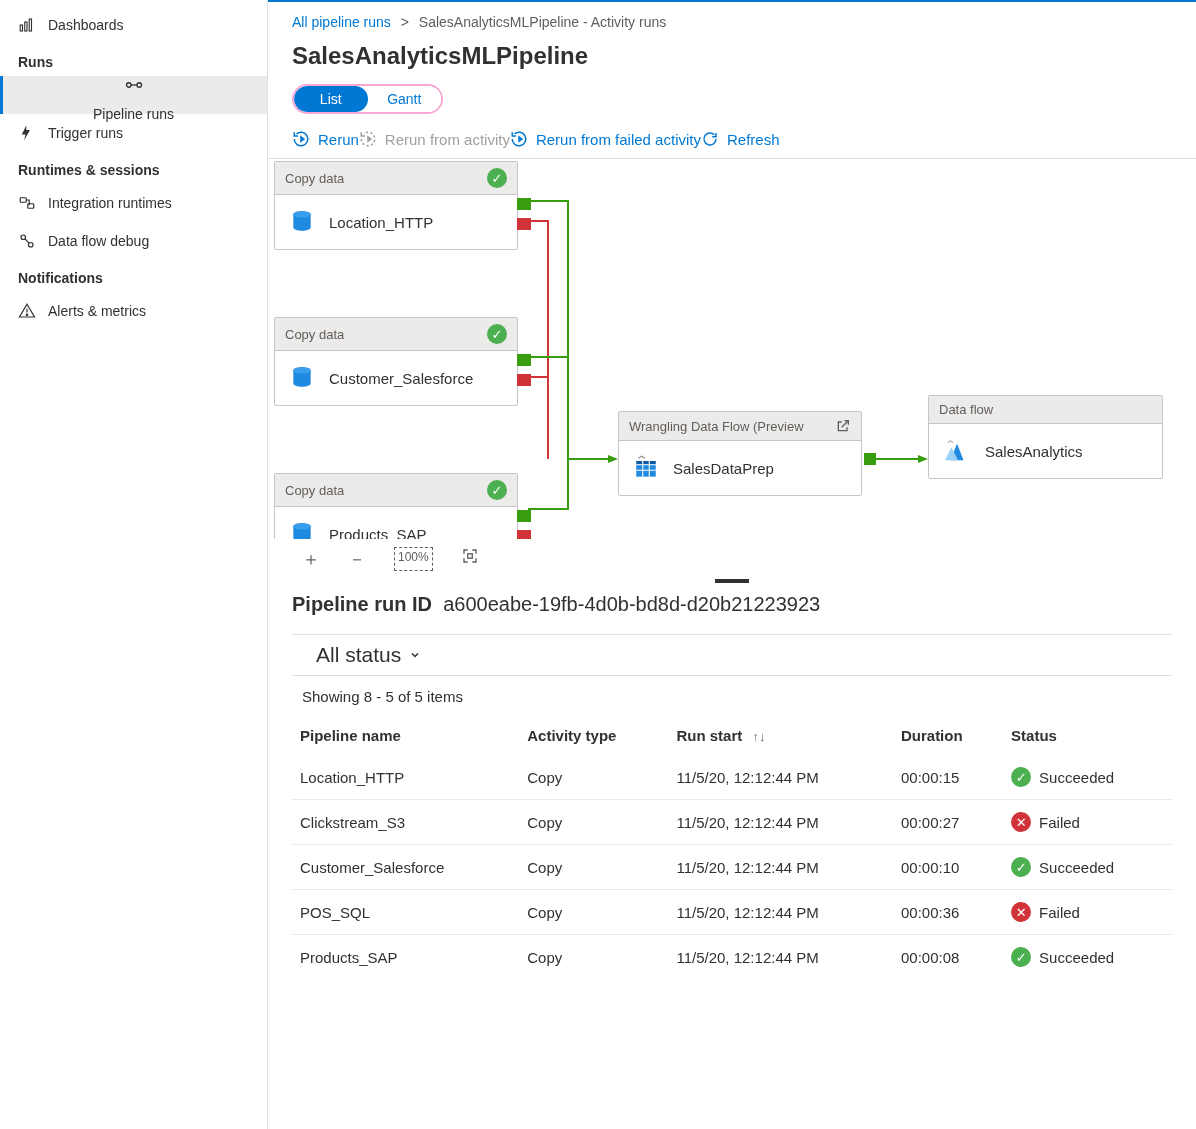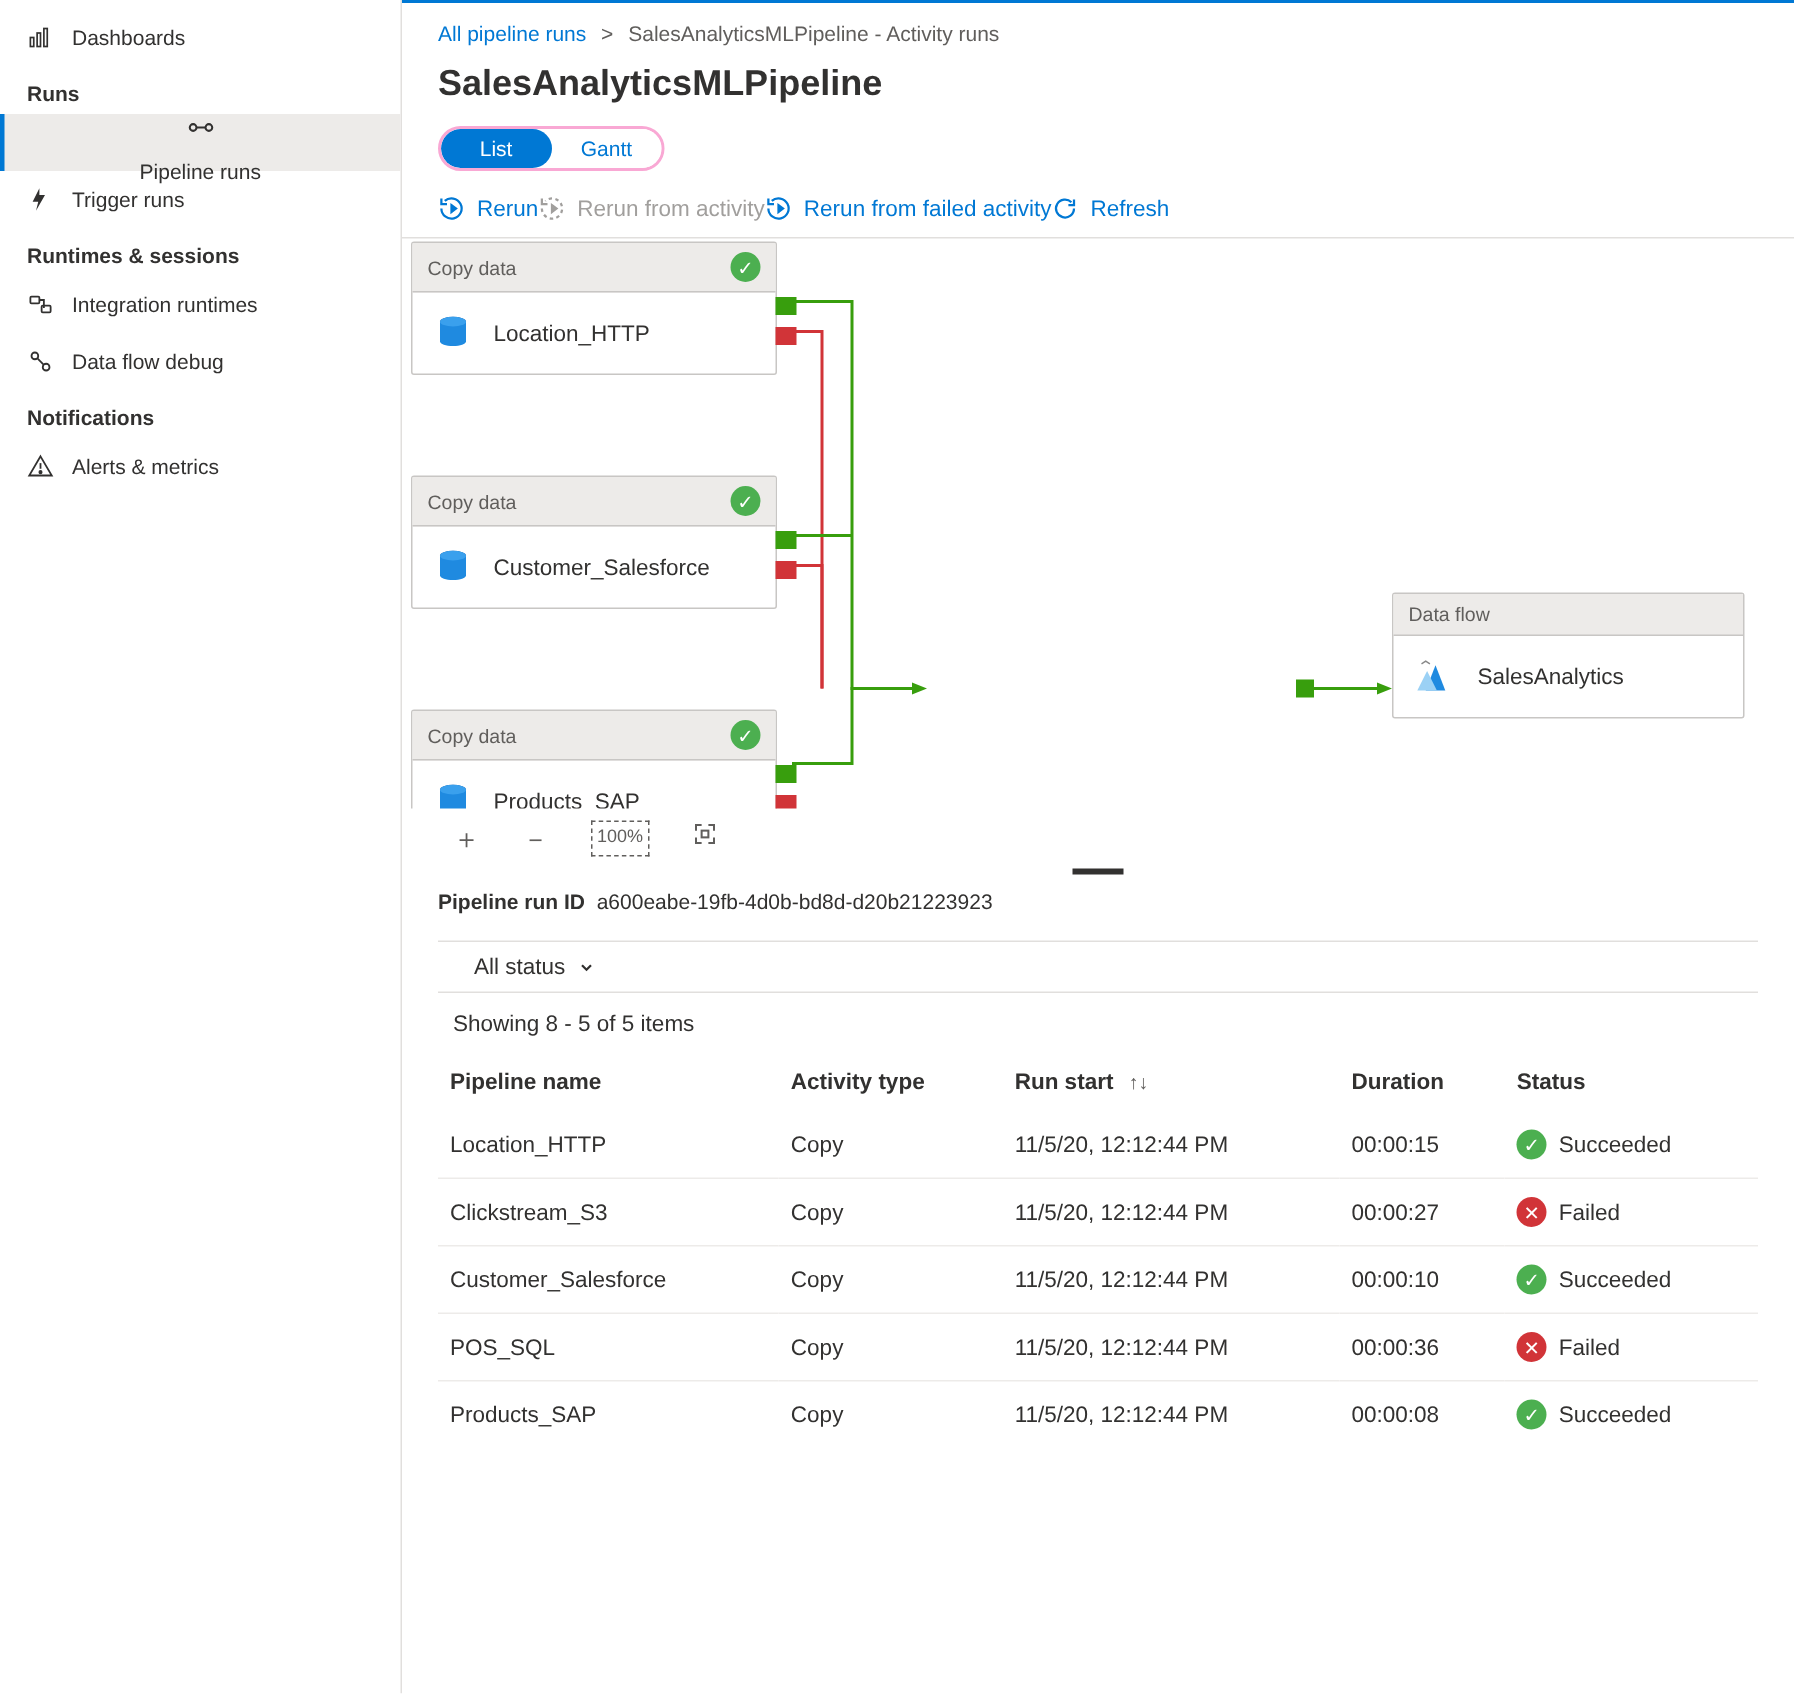--- a/index.html
+++ b/index.html
@@ -110,24 +110,24 @@
   .port.green { background:#389e0d; }
   .port.red { background:#d13438; }
   .canvas-toolbar {
     display:flex; gap:28px; padding:8px 34px; color:#605e5c;
   }
   .canvas-toolbar span { cursor:pointer; font-size:18px; }
   .divider-handle { height:8px; display:flex; justify-content:center; }
   .divider-handle::before { content:""; width:34px; height:4px; background:#323130; }
   .section-head { display:flex; justify-content:space-between; align-items:flex-start; padding: 14px 24px 4px; }
   h2.sec-title { font-size:21px; font-weight:600; }
-  .runid-row { padding: 6px 24px 14px; font-size:14px; }
+  .runid-row { padding: 6px 24px 14px; font-size:20px; }
   .runid-row b { font-weight:600; }
   .filter-row { padding: 8px 24px; border-top:1px solid #e1dfdd; border-bottom:1px solid #e1dfdd; margin:4px 24px 0; }
-  .filter-chip { display:inline-flex; align-items:center; gap:8px; font-size:15px; cursor:pointer;justify-content:space-between; }
+  .filter-chip { display:inline-flex; align-items:center; gap:8px; font-size:21px; cursor:pointer;justify-content:space-between; }
   .showing { padding:12px 34px; font-size:15px; color:#323130; }
   table.runs { width: calc(100% - 48px); margin: 0 24px; border-collapse: collapse; }
   table.runs th { text-align:left; font-weight:600; font-size:15px; padding:10px 8px; border-bottom:1px solid transparent; }
   table.runs td { padding:12px 8px; font-size:15px; border-top:1px solid #edebe9; }
   .status-cell { display:flex; align-items:center; gap:8px; }
   .sort-ic { margin-left:6px; font-size:13px; color:#605e5c; }
   svg.conn { position:absolute; top:0; left:0; pointer-events:none; }
   .cyl { width:26px; height:26px; }
   .ext-icon { width:16px; height:16px; }
 </style>
@@ -321,20 +321,39 @@
             <ellipse cx="12" cy="5" rx="8" ry="3" fill="#0d5aa7"></ellipse>
             <path d="M4 5v12c0 1.7 3.6 3 8 3s8-1.3 8-3V5" fill="#1f8ae0"></path>
             <ellipse cx="12" cy="5" rx="8" ry="3" fill="#3aa0ed"></ellipse>
           </svg>
         <span>Products_SAP</span>
       </div>
       <div class="port green" style="top:36px;"></div>
       <div class="port red" style="top:56px;"></div>
     </div>
 
+    <div class="node" style="left:350px; top:252px;">
+      <div class="node-head">
+        <span>Wrangling Data Flow (Preview</span>
+        <svg class="ext-icon" viewBox="0 0 24 24" fill="none" stroke="#605e5c" stroke-width="2">
+            <path d="M14 4h6v6"></path>
+            <path d="M20 4 L10 14"></path>
+            <path d="M18 14v5H5V6h5"></path>
+          </svg>
+      </div>
+      <div class="node-body">
+        <svg width="26" height="26" viewBox="0 0 24 24">
+            <path d="M3 9h18v11H3z" fill="#1f8ae0"></path>
+            <path d="M3 5h18v4H3z" fill="#0d5aa7"></path>
+            <path d="M3 5h18M3 9h18M3 14h18M9 5v15M15 5v15" stroke="#fff" stroke-width="1"></path>
+            <path d="M5 3l3-2 3 2" fill="none" stroke="#888" stroke-width="1"></path>
+          </svg>
+        <span>SalesDataPrep</span>
+      </div>
+    </div>
 
     <div class="node" style="left:660px; top:236px; width:235px;">
       <div class="node-head">
         <span>Data flow</span>
       </div>
       <div class="node-body">
         <svg width="28" height="26" viewBox="0 0 30 24">
             <path d="M8 22 L15 4 L22 22 Z" fill="#1f8ae0"></path>
             <path d="M2 22 L9 8 L16 22 Z" fill="#9bd1f5"></path>
             <path d="M5 3l3-2 3 2" fill="none" stroke="#888" stroke-width="1"></path>

